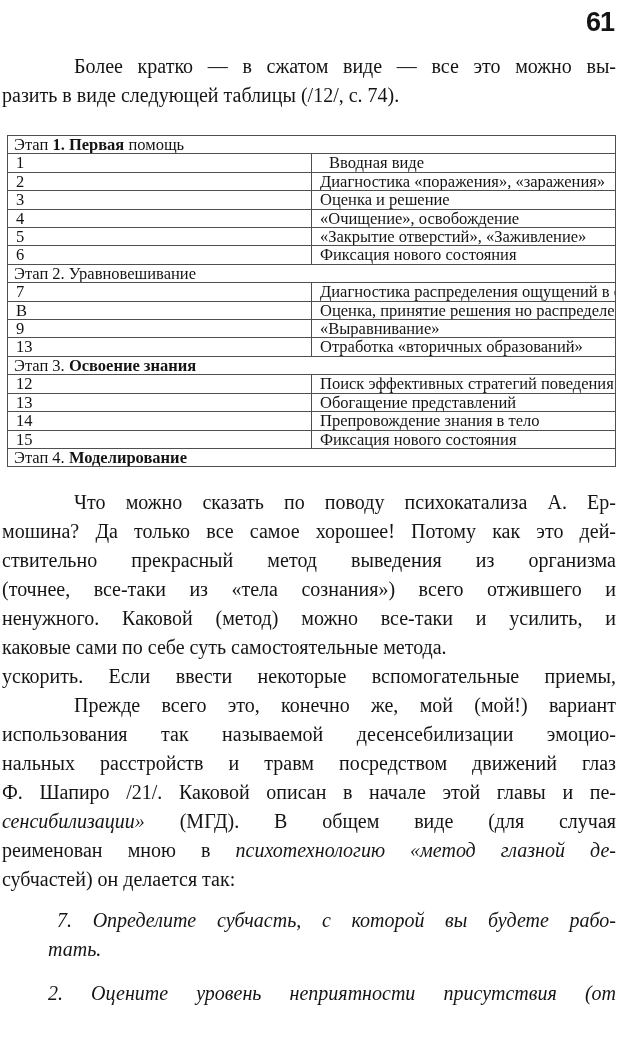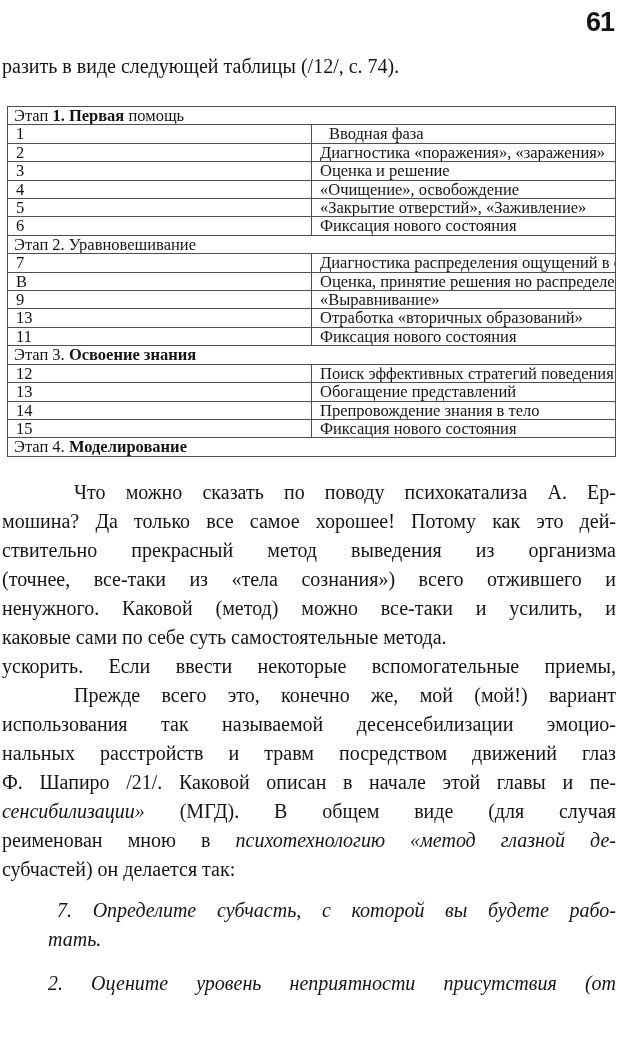--- a/index.html
+++ b/index.html
@@ -30,32 +30,33 @@
   .item.gap2{margin-top:15px;}
 </style>
 </head>
 <body>
 
 <div class="page">
   <div class="pagenum">61</div>
   <div class="content">
     <div id="above">
         <div class="para">
+          <div class="ln ind"><span>Более кратко — в сжатом виде — все это можно вы-</span></div>
           <div class="ln nj"><span>разить в виде следующей таблицы (/12/, с. 74).</span></div>
         </div>
       </div>
     <div class="tablewrap">
       <table class="stages">
         <tbody id="table-body">
             <tr class="sect">
               <td colspan="2"><span>Этап </span><span class="b">1. Первая</span><span> помощь</span></td>
             </tr>
             <tr class="firstrow">
               <td class="num">1</td>
-              <td class="txt">Вводная фаза</td>
+              <td class="txt">Вводная виде</td>
             </tr>
             <tr>
               <td class="num">2</td>
               <td class="txt">Диагностика «поражения», «заражения»</td>
             </tr>
             <tr>
               <td class="num">3</td>
               <td class="txt">Оценка и решение</td>
             </tr>
             <tr>
@@ -81,24 +82,20 @@
               <td class="num">В</td>
               <td class="txt">Оценка, принятие решения но распределению ощущений</td>
             </tr>
             <tr>
               <td class="num">9</td>
               <td class="txt">«Выравнивание»</td>
             </tr>
             <tr>
               <td class="num">13</td>
               <td class="txt">Отработка «вторичных образований»</td>
-            </tr>
-            <tr>
-              <td class="num">11</td>
-              <td class="txt">Фиксация нового состояния</td>
             </tr>
             <tr class="sect">
               <td colspan="2"><span>Этап 3. </span><span class="b">Освоение знания</span></td>
             </tr>
             <tr>
               <td class="num">12</td>
               <td class="txt">Поиск эффективных стратегий поведения</td>
             </tr>
             <tr>
               <td class="num">13</td>

